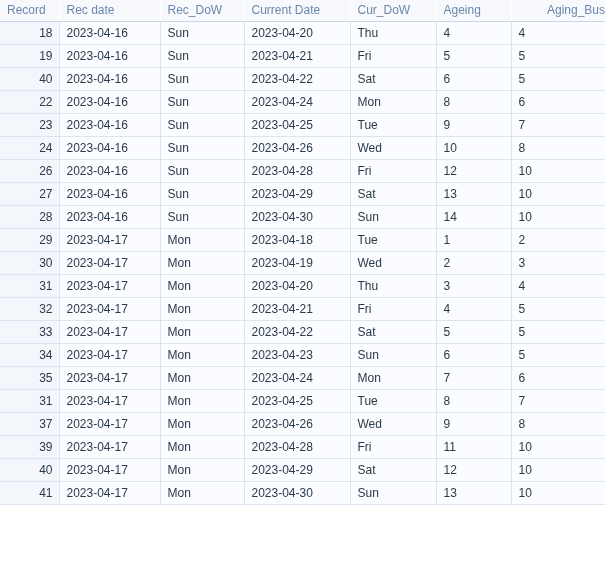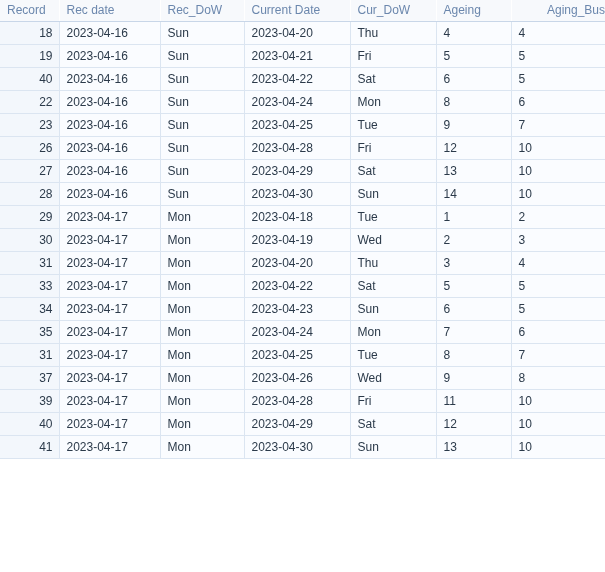--- a/index.html
+++ b/index.html
@@ -128,20 +128,29 @@
       <tr>
         <td class="c-record">23</td>
         <td>2023-04-16</td>
         <td>Sun</td>
         <td>2023-04-25</td>
         <td>Tue</td>
         <td>9</td>
         <td class="last">7</td>
       </tr>
       <tr>
+        <td class="c-record">24</td>
+        <td>2023-04-16</td>
+        <td>Sun</td>
+        <td>2023-04-26</td>
+        <td>Wed</td>
+        <td>10</td>
+        <td class="last">8</td>
+      </tr>
+      <tr>
         <td class="c-record">26</td>
         <td>2023-04-16</td>
         <td>Sun</td>
         <td>2023-04-28</td>
         <td>Fri</td>
         <td>12</td>
         <td class="last">10</td>
       </tr>
       <tr>
         <td class="c-record">27</td>
@@ -182,20 +191,29 @@
       <tr>
         <td class="c-record">31</td>
         <td>2023-04-17</td>
         <td>Mon</td>
         <td>2023-04-20</td>
         <td>Thu</td>
         <td>3</td>
         <td class="last">4</td>
       </tr>
       <tr>
+        <td class="c-record">32</td>
+        <td>2023-04-17</td>
+        <td>Mon</td>
+        <td>2023-04-21</td>
+        <td>Fri</td>
+        <td>4</td>
+        <td class="last">5</td>
+      </tr>
+      <tr>
         <td class="c-record">33</td>
         <td>2023-04-17</td>
         <td>Mon</td>
         <td>2023-04-22</td>
         <td>Sat</td>
         <td>5</td>
         <td class="last">5</td>
       </tr>
       <tr>
         <td class="c-record">34</td>

